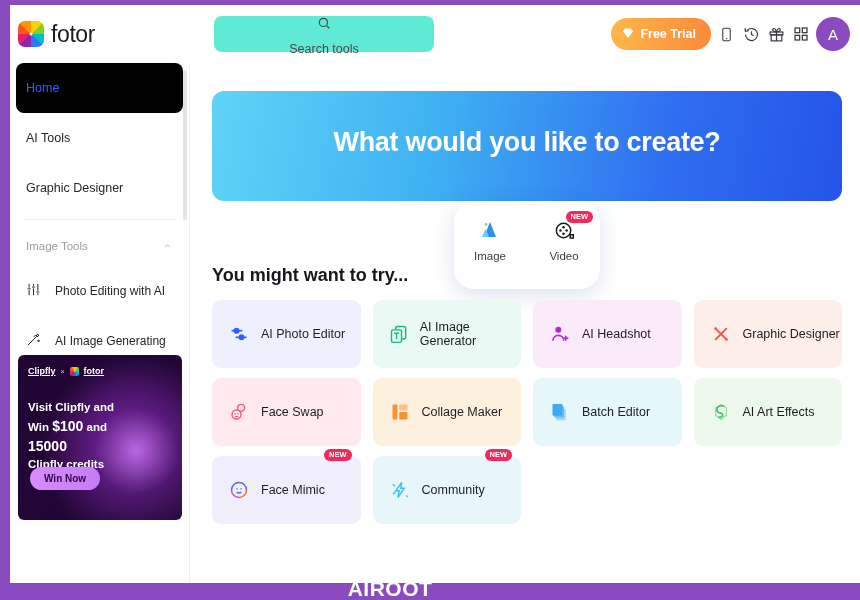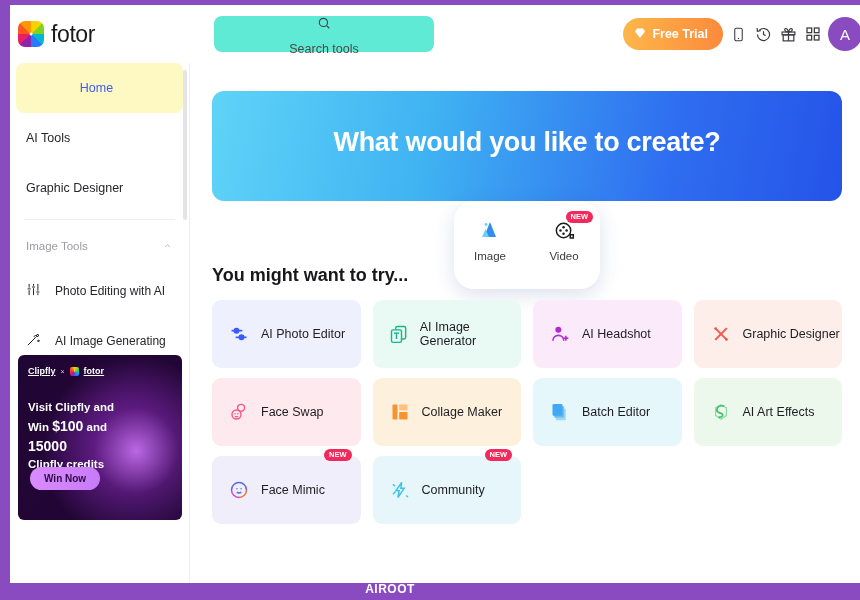--- a/index.html
+++ b/index.html
@@ -38,21 +38,21 @@
     content:""; position:absolute; left:50%; top:50%; width:3px; height:3px;
     transform:translate(-50%,-50%); background:#fff; border-radius:50%;
   }
   .logo-text { font-size:23px; font-weight:400; color:#1b1b1b; letter-spacing:-.4px; }
   .search-box {
     margin-left:24px; width:220px; height:36px; background:#5eead4; border-radius:8px;
     display:flex; align-items:center; gap:8px; padding:0 12px;flex-direction:column;
   }
   .search-box .ph { font-size:12.5px; color:#4a4a4a; }
   .top-actions {
-    margin-left:auto; display:flex; align-items:center; gap:5px; padding-right:4px;
+    margin-left:auto; display:flex; align-items:center; gap:5px; padding-right:16px;
   }
   .free-trial {
     height:32px; padding:0 15px 0 11px; border-radius:16px; color:#fff;
     background:linear-gradient(90deg,#fdb74a,#fb8a3c);
     display:flex; align-items:center; gap:6px; font-size:12.5px; font-weight:600;
     border:none; cursor:pointer;
   }
   .ticon { width:20px; height:20px; display:flex; align-items:center; justify-content:center; cursor:pointer; }
   .avatar {
     width:34px; height:34px; border-radius:50%; background:#8a4bc0; color:#fff;
@@ -61,21 +61,21 @@
   }
   
   .sidebar {
     position:absolute; left:0; top:58px; width:180px; height:520px;
     background:#fff; border-right:1px solid #eceef1; overflow:hidden;
   }
   .nav-item {
     height:50px; display:flex; align-items:center; padding:0 16px; gap:10px;
     font-size:12.5px; color:#26262b; cursor:pointer;
   }
-  .nav-item.active { background:#fef9c3; color:#3b5bfd; border-radius:8px; margin:0 6px; padding-left:10px;justify-content:center; }
+  .nav-item.active { background:#000000; color:#3b5bfd; border-radius:8px; margin:0 6px; padding-left:10px; }
   .nav-sep { height:1px; background:#eceef1; margin:6px 14px; }
   .nav-section {
     height:40px; display:flex; align-items:center; padding:0 16px;
     font-size:11.5px; color:#9b9ba3; justify-content:space-between; cursor:pointer;
   }
   .nav-tool {
     height:50px; display:flex; align-items:center; padding:0 16px; gap:14px;
     font-size:12px; color:#26262b; cursor:pointer;
   }
   .sb-scroll {
@@ -143,21 +143,21 @@
     height:68px; border-radius:9px; display:flex; align-items:center; gap:11px;
     padding-left:16px; position:relative; cursor:pointer;
   }
   .card .t { font-size:12.5px; color:#1d1d22; }
   .card .ci { width:22px; height:22px; display:flex; align-items:center; justify-content:center; }
   .card .newbadge { top:-7px; right:9px; }
   
   .watermark {
     position:absolute; left:0; bottom:0; width:780px; height:22px;
     display:flex; align-items:center; justify-content:center;
-    color:#fff; font-size:12px; font-weight:700; letter-spacing:.5px;
+    color:#fff; font-size:21px; font-weight:700; letter-spacing:.5px;
   }
 </style>
 </head>
 <body>
 
 <div id="frame-purple-bg"></div>
 
 <div id="app-window">
 
   <div class="topbar">

